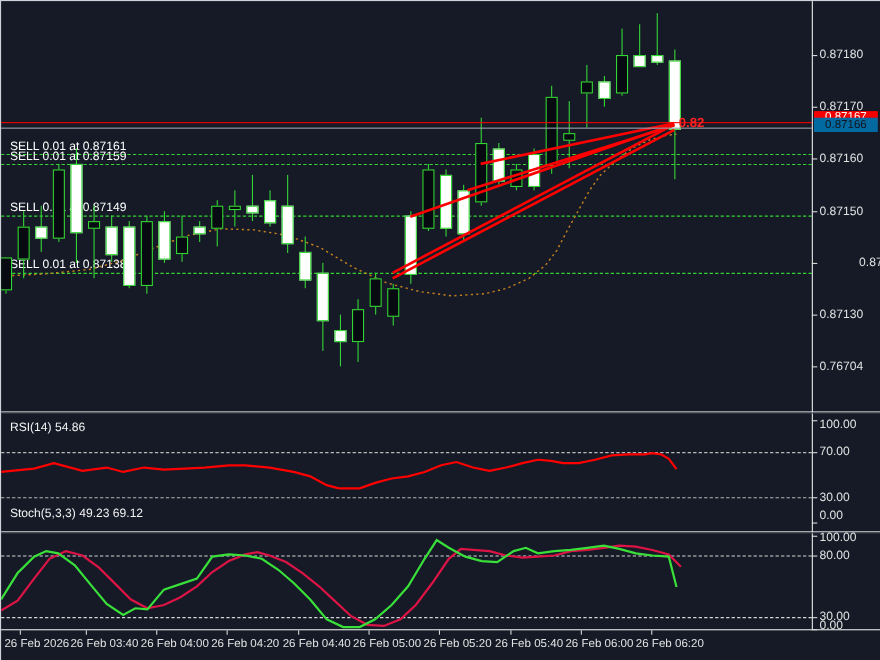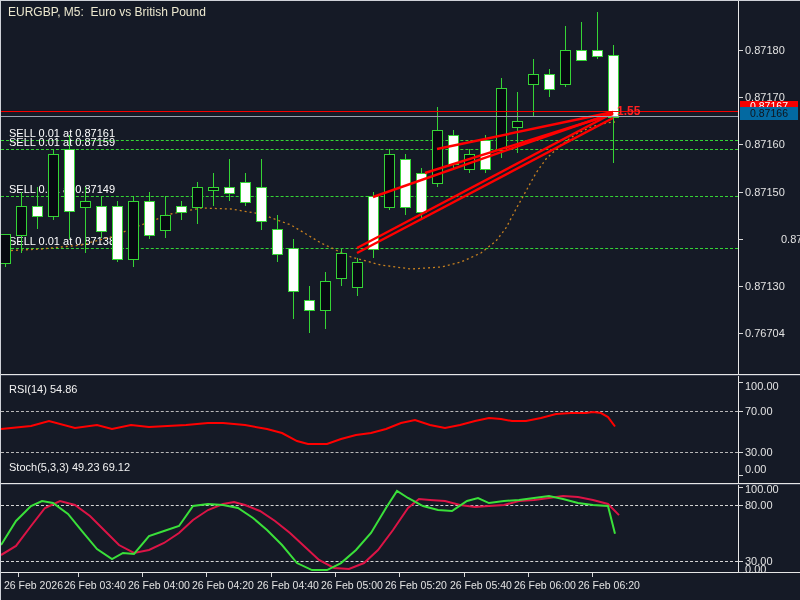--- a/index.html
+++ b/index.html
@@ -28,38 +28,37 @@
   .time-label{font-size:10.5px;color:#e2e2e2;top:578px;z-index:6;white-space:pre;}
   .time-tick{top:572px;width:1px;height:4px;background:#d8d8d8;z-index:6;}
   .price-tag{left:739px;width:58px;z-index:7;font-size:10.5px;text-align:center;line-height:12px;}
   #ask-tag{top:100px;height:11px;background:#f50000;color:#ffffff;line-height:11px;}
   #bid-tag{top:106px;height:13px;background:#0369a1;color:#10141c;line-height:13px;z-index:8;}
 </style>
 </head>
 <body>
 
 <div id="app">
-  <div class="abs" id="chart-title">EURGBP, M5:  Euro vs British Pound</div>
 
   <div class="abs" id="main-chart" style="left:0;top:0;width:737px;height:372px;"></div>
 
   <svg class="overlay" id="ma-svg" width="737" height="372" style="top:0;">
       <polyline points="0,250 40,248 80,244 110,236 140,224 170,213 200,207 230,208 260,213 290,224 320,242 350,256 380,264 410,268 440,266 460,261 480,252 495,240 505,227 515,208 525,190 535,172 545,158 560,144 575,133 590,126 605,122 614,121" fill="none" stroke="#c7801f" stroke-width="1.3" stroke-dasharray="2,3"></polyline>
     </svg>
   <svg class="overlay" id="trend-svg" width="737" height="372" style="top:0;">
       <line x1="356" y1="247" x2="612" y2="112" stroke="#ff0000" stroke-width="2.4"></line>
       <line x1="356" y1="252" x2="612" y2="117" stroke="#ff0000" stroke-width="2.4"></line>
       <line x1="372" y1="196" x2="612" y2="112" stroke="#ff0000" stroke-width="2.4"></line>
       <line x1="424" y1="172" x2="612" y2="113" stroke="#ff0000" stroke-width="2.4"></line>
       <line x1="436" y1="148" x2="612" y2="111" stroke="#ff0000" stroke-width="2.4"></line>
     </svg>
 
   <div class="abs price-line" id="ask-line" style="top: 110px;"></div>
   <div class="abs price-line" id="bid-line" style="top: 115px;"></div>
-  <div class="abs" id="annot-082" style="left: 616px; top: 103px;">1.55</div>
+  <div class="abs" id="annot-082" style="left: 616px; top: 103px;">0.82</div>
 
   <div class="abs vaxis-line"></div>
   <div id="price-axis"></div>
 
   <div class="abs separator" style="top:373px;"></div>
   <div class="abs separator2" style="top:374px;"></div>
   <div class="abs" id="rsi-panel" style="left:0;top:375px;width:737px;height:106px;"></div>
   <div class="abs panel-label" style="top:382px;">RSI(14) 54.86</div>
   <svg class="overlay" id="rsi-svg" width="737" height="105" style="top:376px;">
       <polyline points="0,52.04000000000002 30,48.964999999999975 48,44.045000000000016 74,51.014999999999986 96,48.04250000000002 111,52.04000000000002 130,48.04250000000002 148,49.99000000000001 185,48.04250000000002 207,45.99250000000001 222,45.99250000000001 244,48.04250000000002 266,52.04000000000002 281,56.03750000000002 296,64.03249999999997 307,67.005 326,67.005 340,61.982500000000016 355,57.985000000000014 370,56.03750000000002 385,52.04000000000002 400,45.99250000000001 414,43.01999999999998 429,48.04250000000002 444,51.014999999999986 459,48.04250000000002 474,44.045000000000016 488,40.96999999999997 500,41.995000000000005 511,44.045000000000016 525,44.045000000000016 540,40.96999999999997 555,36.972500000000025 570,36.05000000000001 585,36.05000000000001 592,35.02499999999998 600,36.05000000000001 607,40.047500000000014 614,49.51850000000002" fill="none" stroke="#ff0000" stroke-width="2"></polyline>

